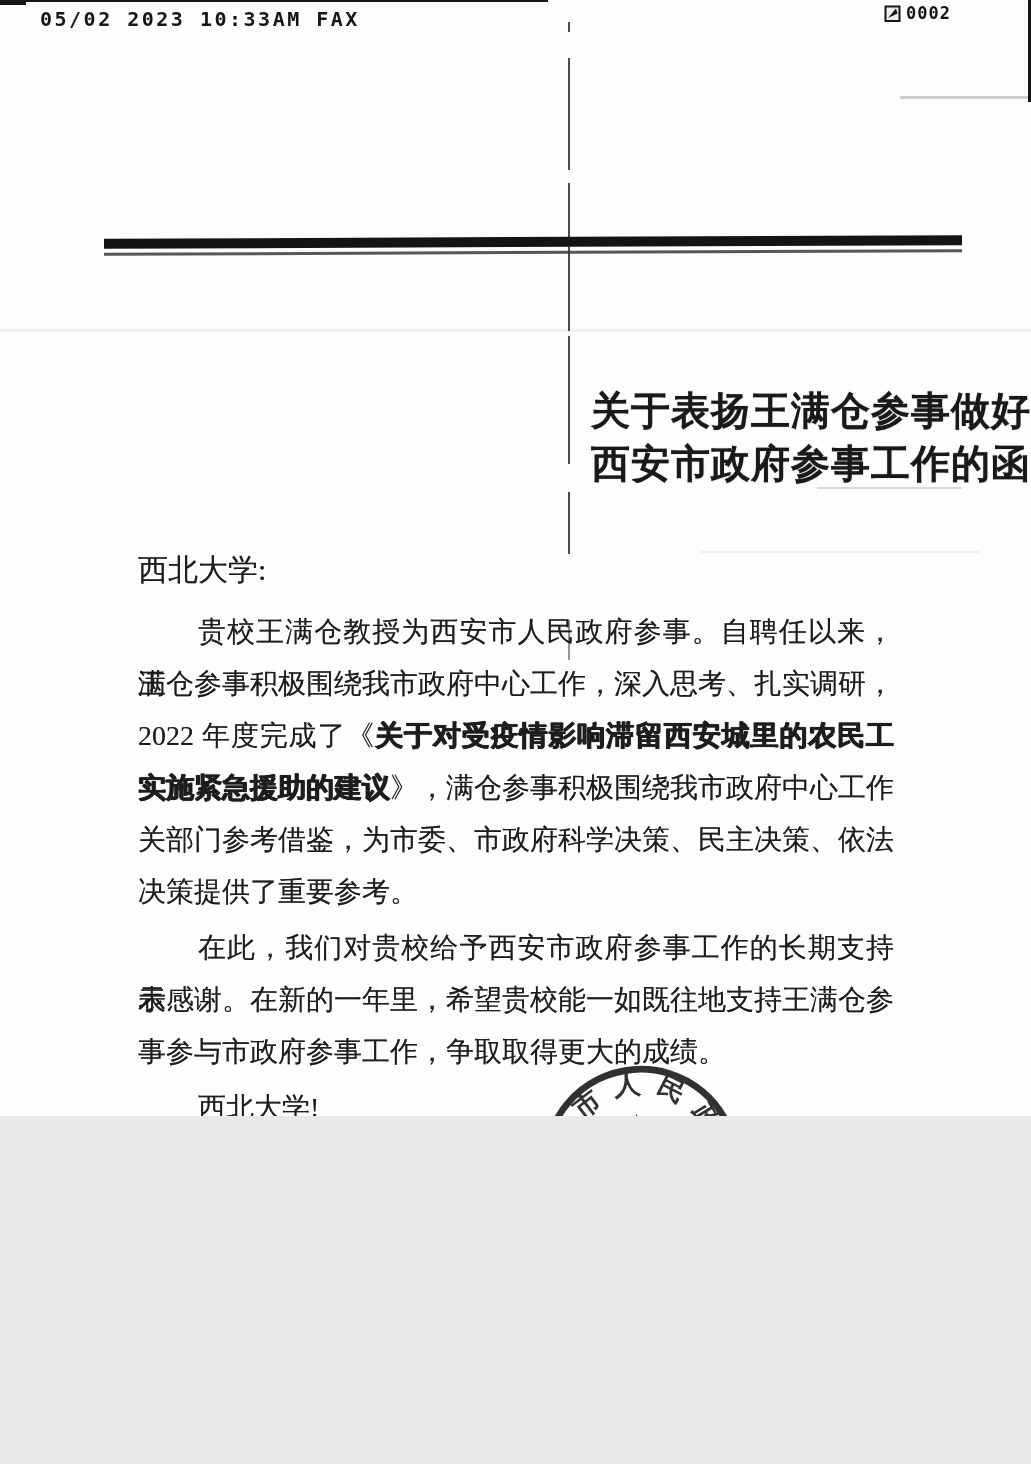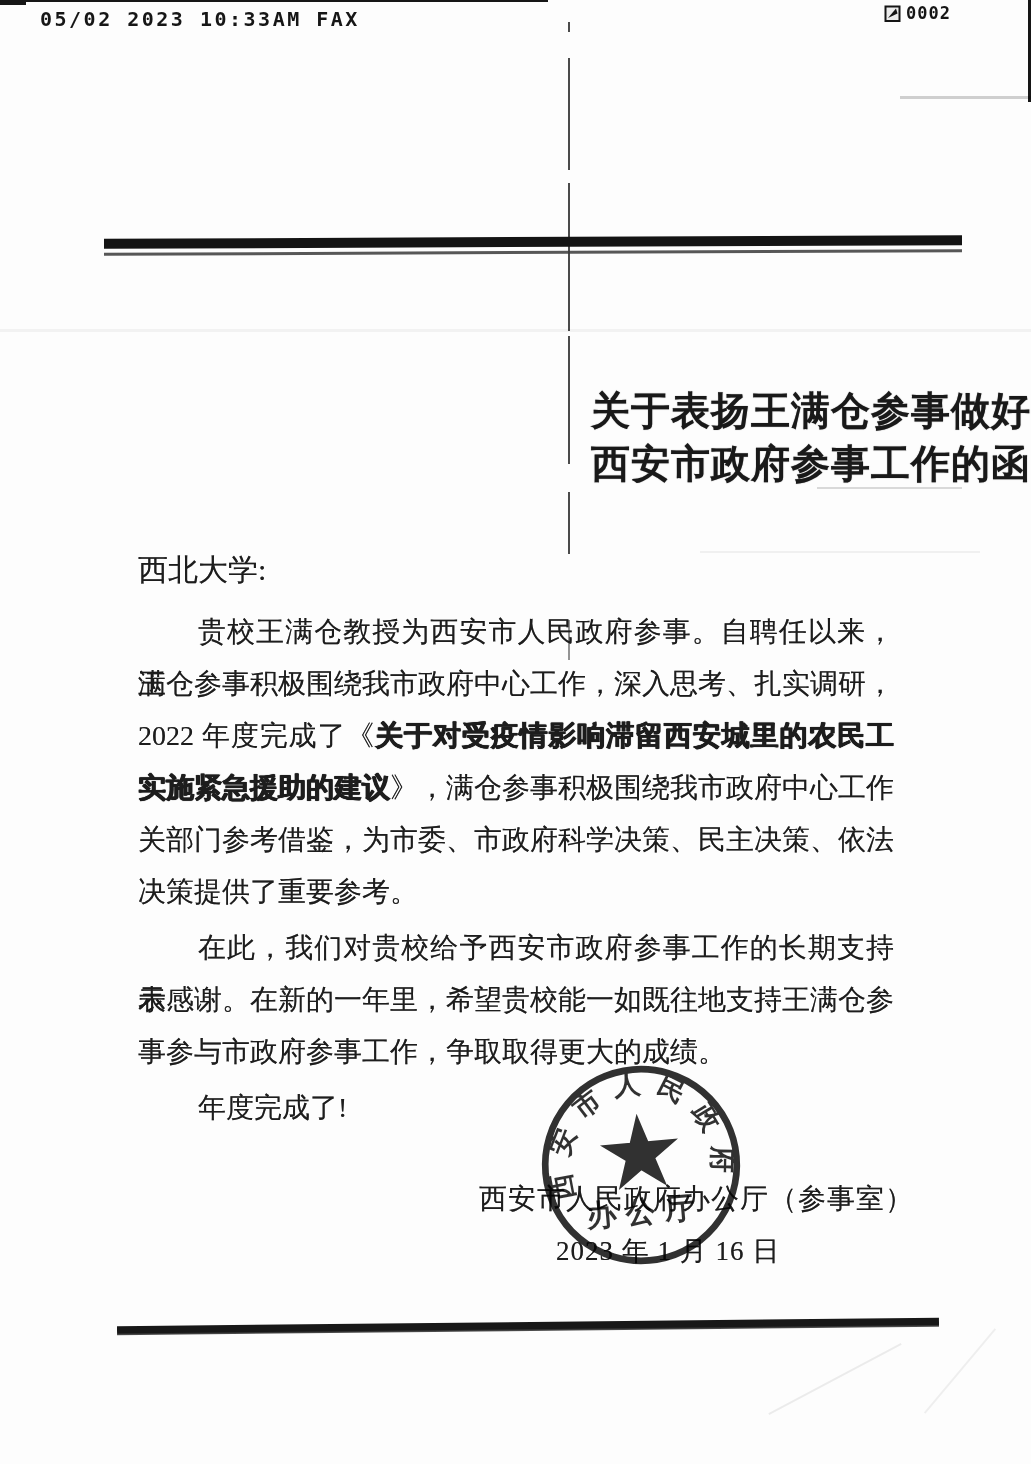--- a/index.html
+++ b/index.html
@@ -1,18 +1,18 @@
 <!DOCTYPE html>
 <html><head>
 <meta charset="utf-8">
 <style>
   html,body{margin:0;padding:0;background:#e9e9e9;}
   .page{
     position:relative;
-    width:1031px;height:1464px;
+    width:1031px;height:1116px;
     background:#fdfdfd;
     overflow:hidden;
     font-family:"Liberation Serif","DejaVu Serif",serif;
     color:#1d1d1d;
   }
   .page *{box-sizing:border-box;}
   
   .fax-ts{
     position:absolute;left:40px;top:7px;
     font-family:"DejaVu Sans Mono",monospace;
@@ -121,21 +121,21 @@
 
     <div class="line j ind"><span>贵校王满仓教授为西安市人民政府参事。自聘任以来，王</span></div>
     <div class="line j"><span>满仓参事积极围绕我市政府中心工作，深入思考、扎实调研，</span></div>
     <div class="line j"><span>2022 年度完成了《</span><span class="smudge">关于对受疫情影响滞留西安城里的农民工</span></div>
     <div class="line j"><span class="smudge">实施紧急援助的建议</span><span>》，满仓参事积极围绕我市政府中心工作</span></div>
     <div class="line j"><span>关部门参考借鉴，为市委、市政府科学决策、民主决策、依法</span></div>
     <div class="line"><span>决策提供了重要参考。</span></div>
     <div class="line j ind gap"><span>在此，我们对贵校给予西安市政府参事工作的长期支持表</span></div>
     <div class="line j"><span>示感谢。在新的一年里，希望贵校能一如既往地支持王满仓参</span></div>
     <div class="line"><span>事参与市政府参事工作，争取取得更大的成绩。</span></div>
-    <div class="line ind gap"><span>年度完成了!</span></div>
+    <div class="line ind gap"><span>西北大学!</span></div>
   </div>
 
   <div class="signature">西安市人民政府办公厅（参事室）</div>
   <div class="date">2023 年 1 月 16 日</div>
 
   <svg class="seal" viewBox="0 0 200 200">
     <g transform="rotate(-5 100 100)" fill="#1a1a1a">
       <circle cx="100" cy="100" r="93" fill="none" stroke="#1a1a1a" stroke-width="6.5"></circle>
       <path id="sealArc" d="M 42.7 140.2 A 70 70 0 1 1 157.3 140.2" fill="none"></path>
       <text font-size="26" font-weight="bold" letter-spacing="13" font-family="Liberation Serif, DejaVu Serif, serif">

